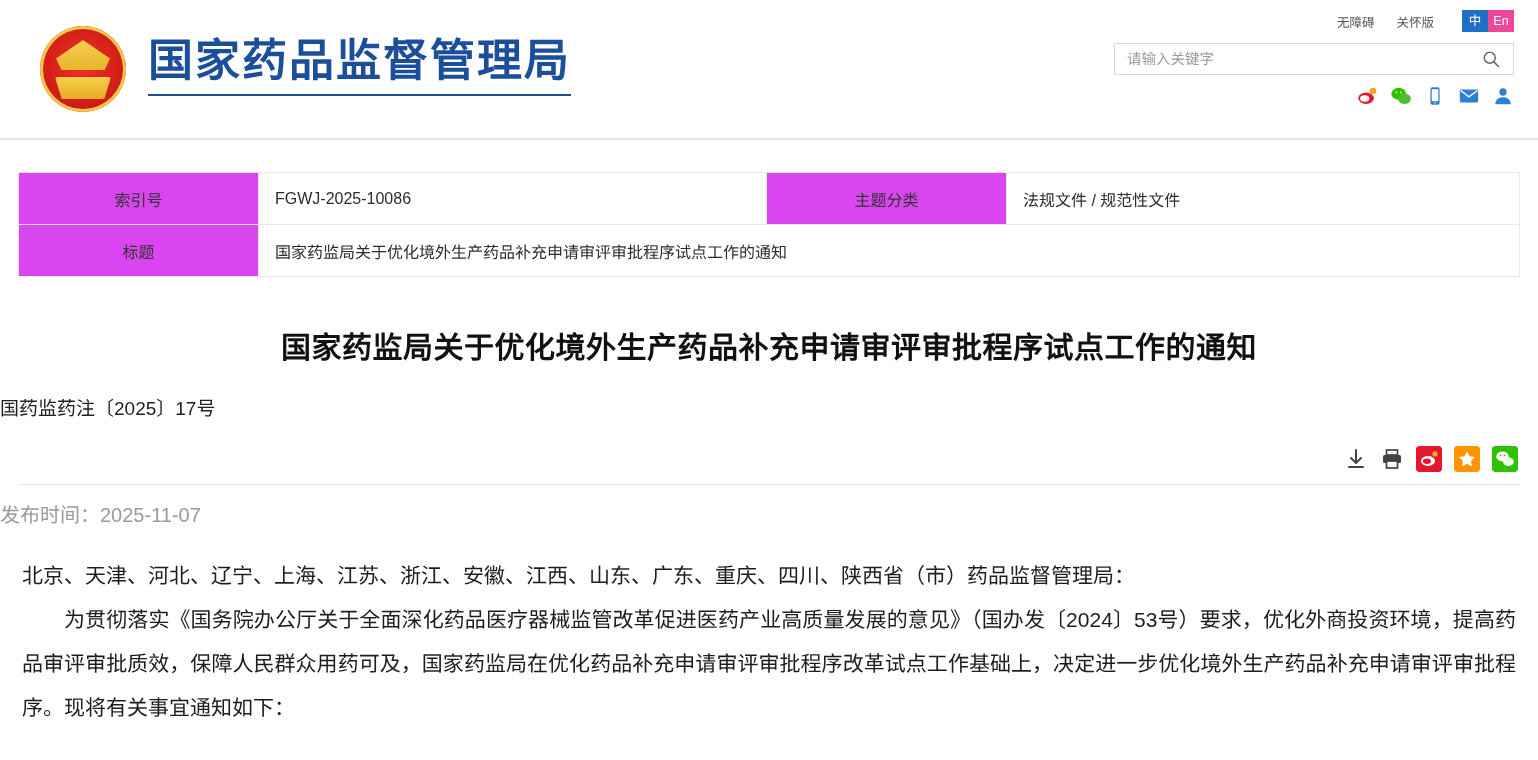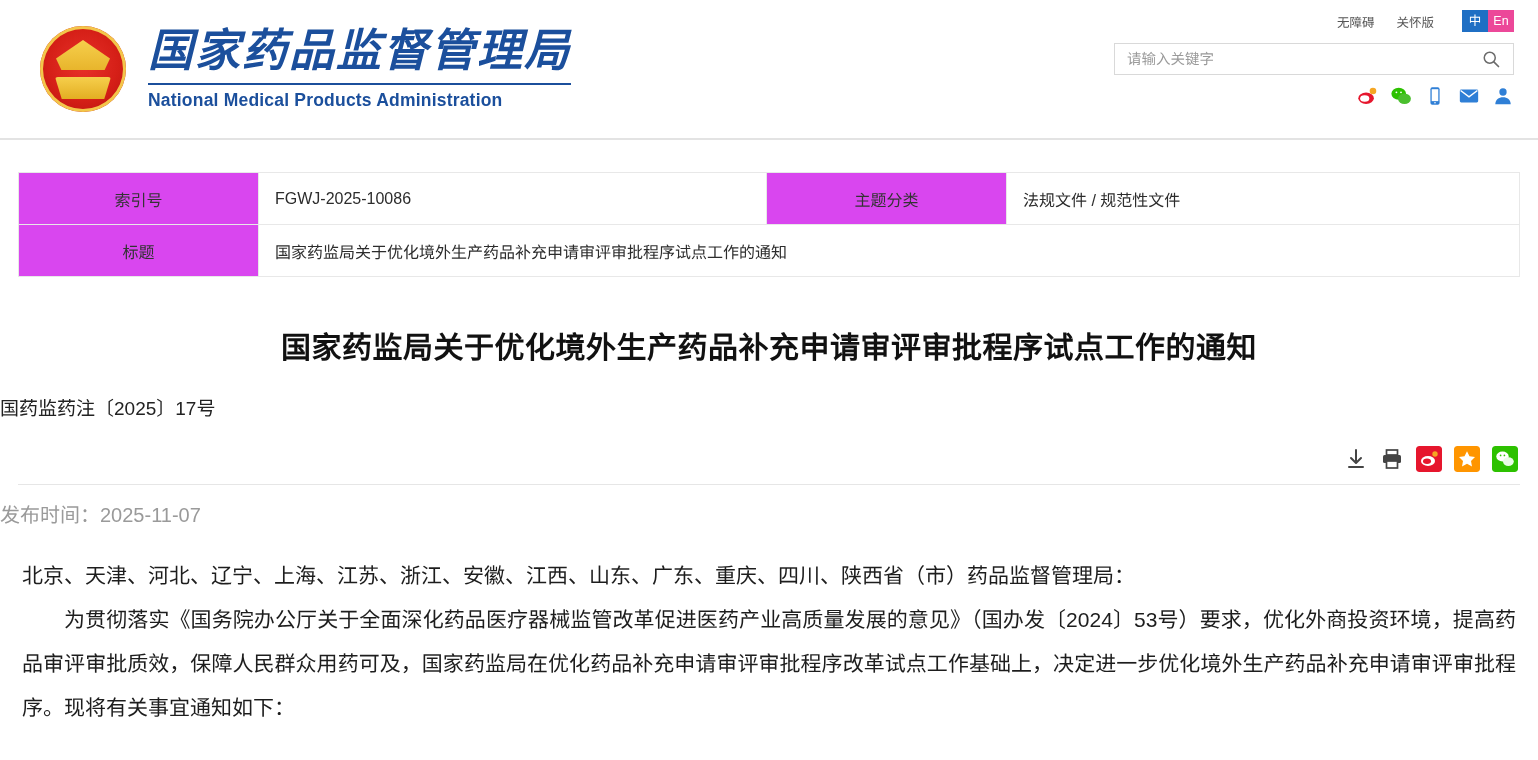--- a/index.html
+++ b/index.html
@@ -45,21 +45,20 @@
     border-radius: 3px;
   }
   .brand-text { display: flex; flex-direction: column; justify-content: center; }
   .brand-cn {
     font-family: "Liberation Serif", "DejaVu Serif", serif;
     font-weight: 700;
     font-size: 45px;
     letter-spacing: 2px;
     color: #1b4f9c;
     line-height: 1.1;
-    font-style: italic;
   }
   .brand-rule { height: 2px; background: #1b4f9c; margin: 7px 0 5px; }
   .brand-en {
     font-size: 17.5px;
     color: #1b4f9c;
     letter-spacing: .2px;
     font-weight: 600;
   }
 
   .header-right {
@@ -171,21 +170,20 @@
 </head>
 <body>
 
 <div class="header">
 
   <div class="brand">
     <div class="emblem"></div>
     <div class="brand-text">
       <div class="brand-cn">国家药品监督管理局</div>
       <div class="brand-rule"></div>
-      <div class="brand-en">National Medical Products Administration</div>
     </div>
   </div>
 
   <div class="header-right">
 
     <div class="toplinks">
       <a href="#">无障碍</a>
       <a href="#">关怀版</a>
       <span class="lang">
         <span class="cn">中</span>

